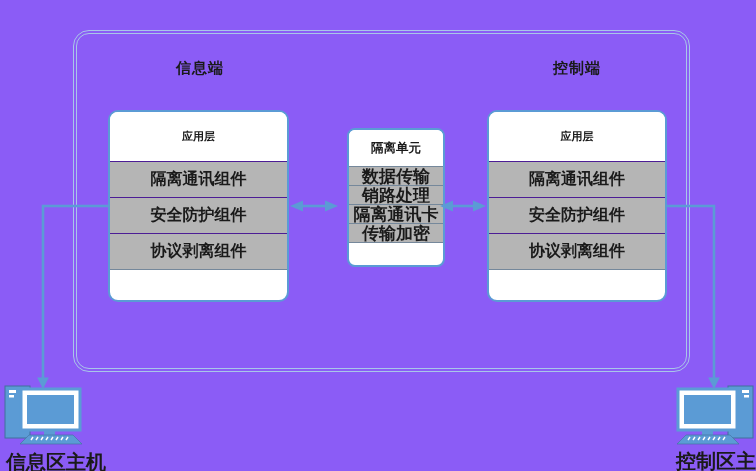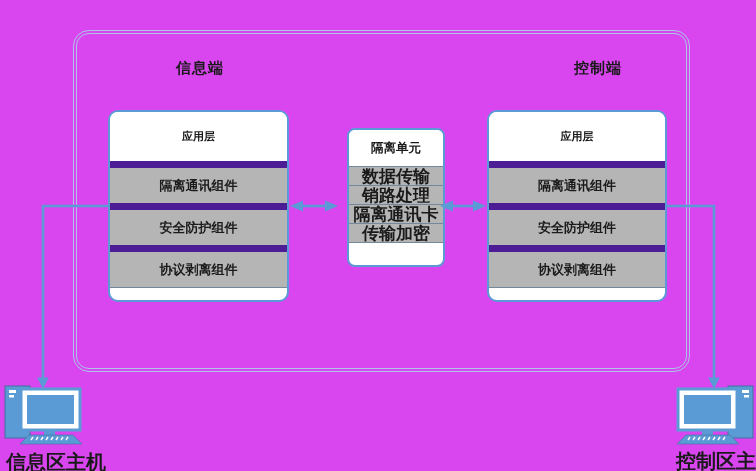--- a/index.html
+++ b/index.html
@@ -1,42 +1,42 @@
 <!DOCTYPE html>
 <html><head>
 <meta charset="utf-8">
 <style>
   html,body{margin:0;padding:0;background:#fff;}
   .canvas{
-    position:relative;width:756px;height:471px;background:#d946ef;
+    position:relative;width:756px;height:471px;background:#8b5cf6;
     font-family:"DejaVu Sans","Liberation Sans",sans-serif;color:#1a1a1a;overflow:hidden;
   }
   .outer-frame{
     position:absolute;left:73px;top:30px;width:617px;height:342px;
     border:4px double #a9c6e8;border-radius:16px;box-sizing:border-box;background:transparent;
   }
   .side-title{
     position:absolute;width:90px;text-align:center;font-size:15px;font-weight:600;letter-spacing:1px;
   }
   .t-info{left:155px;top:59px;}
-  .t-ctrl{left:532px;top:59px;text-align:right;}
+  .t-ctrl{left:532px;top:59px;}
 
   .stack-box{
     position:absolute;top:110px;width:181px;height:192px;background:#fff;
     border:2px solid #5b9bd5;border-radius:10px;box-sizing:border-box;overflow:hidden;
   }
   .left-box{left:108px;}
   .right-box{left:487px;width:180px;}
   .stack-header{
     height:49px;display:flex;align-items:center;justify-content:center;
     font-size:11px;font-weight:600;background:#fff;
   }
   .stack-row{
-    height:35px;background:#b5b5b5;border-top:7px solid #4c1d95;
-    display:flex;align-items:center;justify-content:center;font-size:13px;font-weight:600;
+    height:35px;background:#b5b5b5;border-top:1px solid #4c1d95;
+    display:flex;align-items:center;justify-content:center;font-size:16px;font-weight:600;
   }
   .stack-row.last{border-bottom:1px solid #75889b;}
 
   .mid-box{
     position:absolute;left:340px;top:128px;width:98px;height:139px;background:#fff;
     border:2px solid #5b9bd5;border-radius:8px;box-sizing:border-box;overflow:hidden;margin-left:7px;
   }
   .mid-header{
     height:36px;display:flex;align-items:center;justify-content:center;
     font-size:12.5px;font-weight:600;background:#fff;

